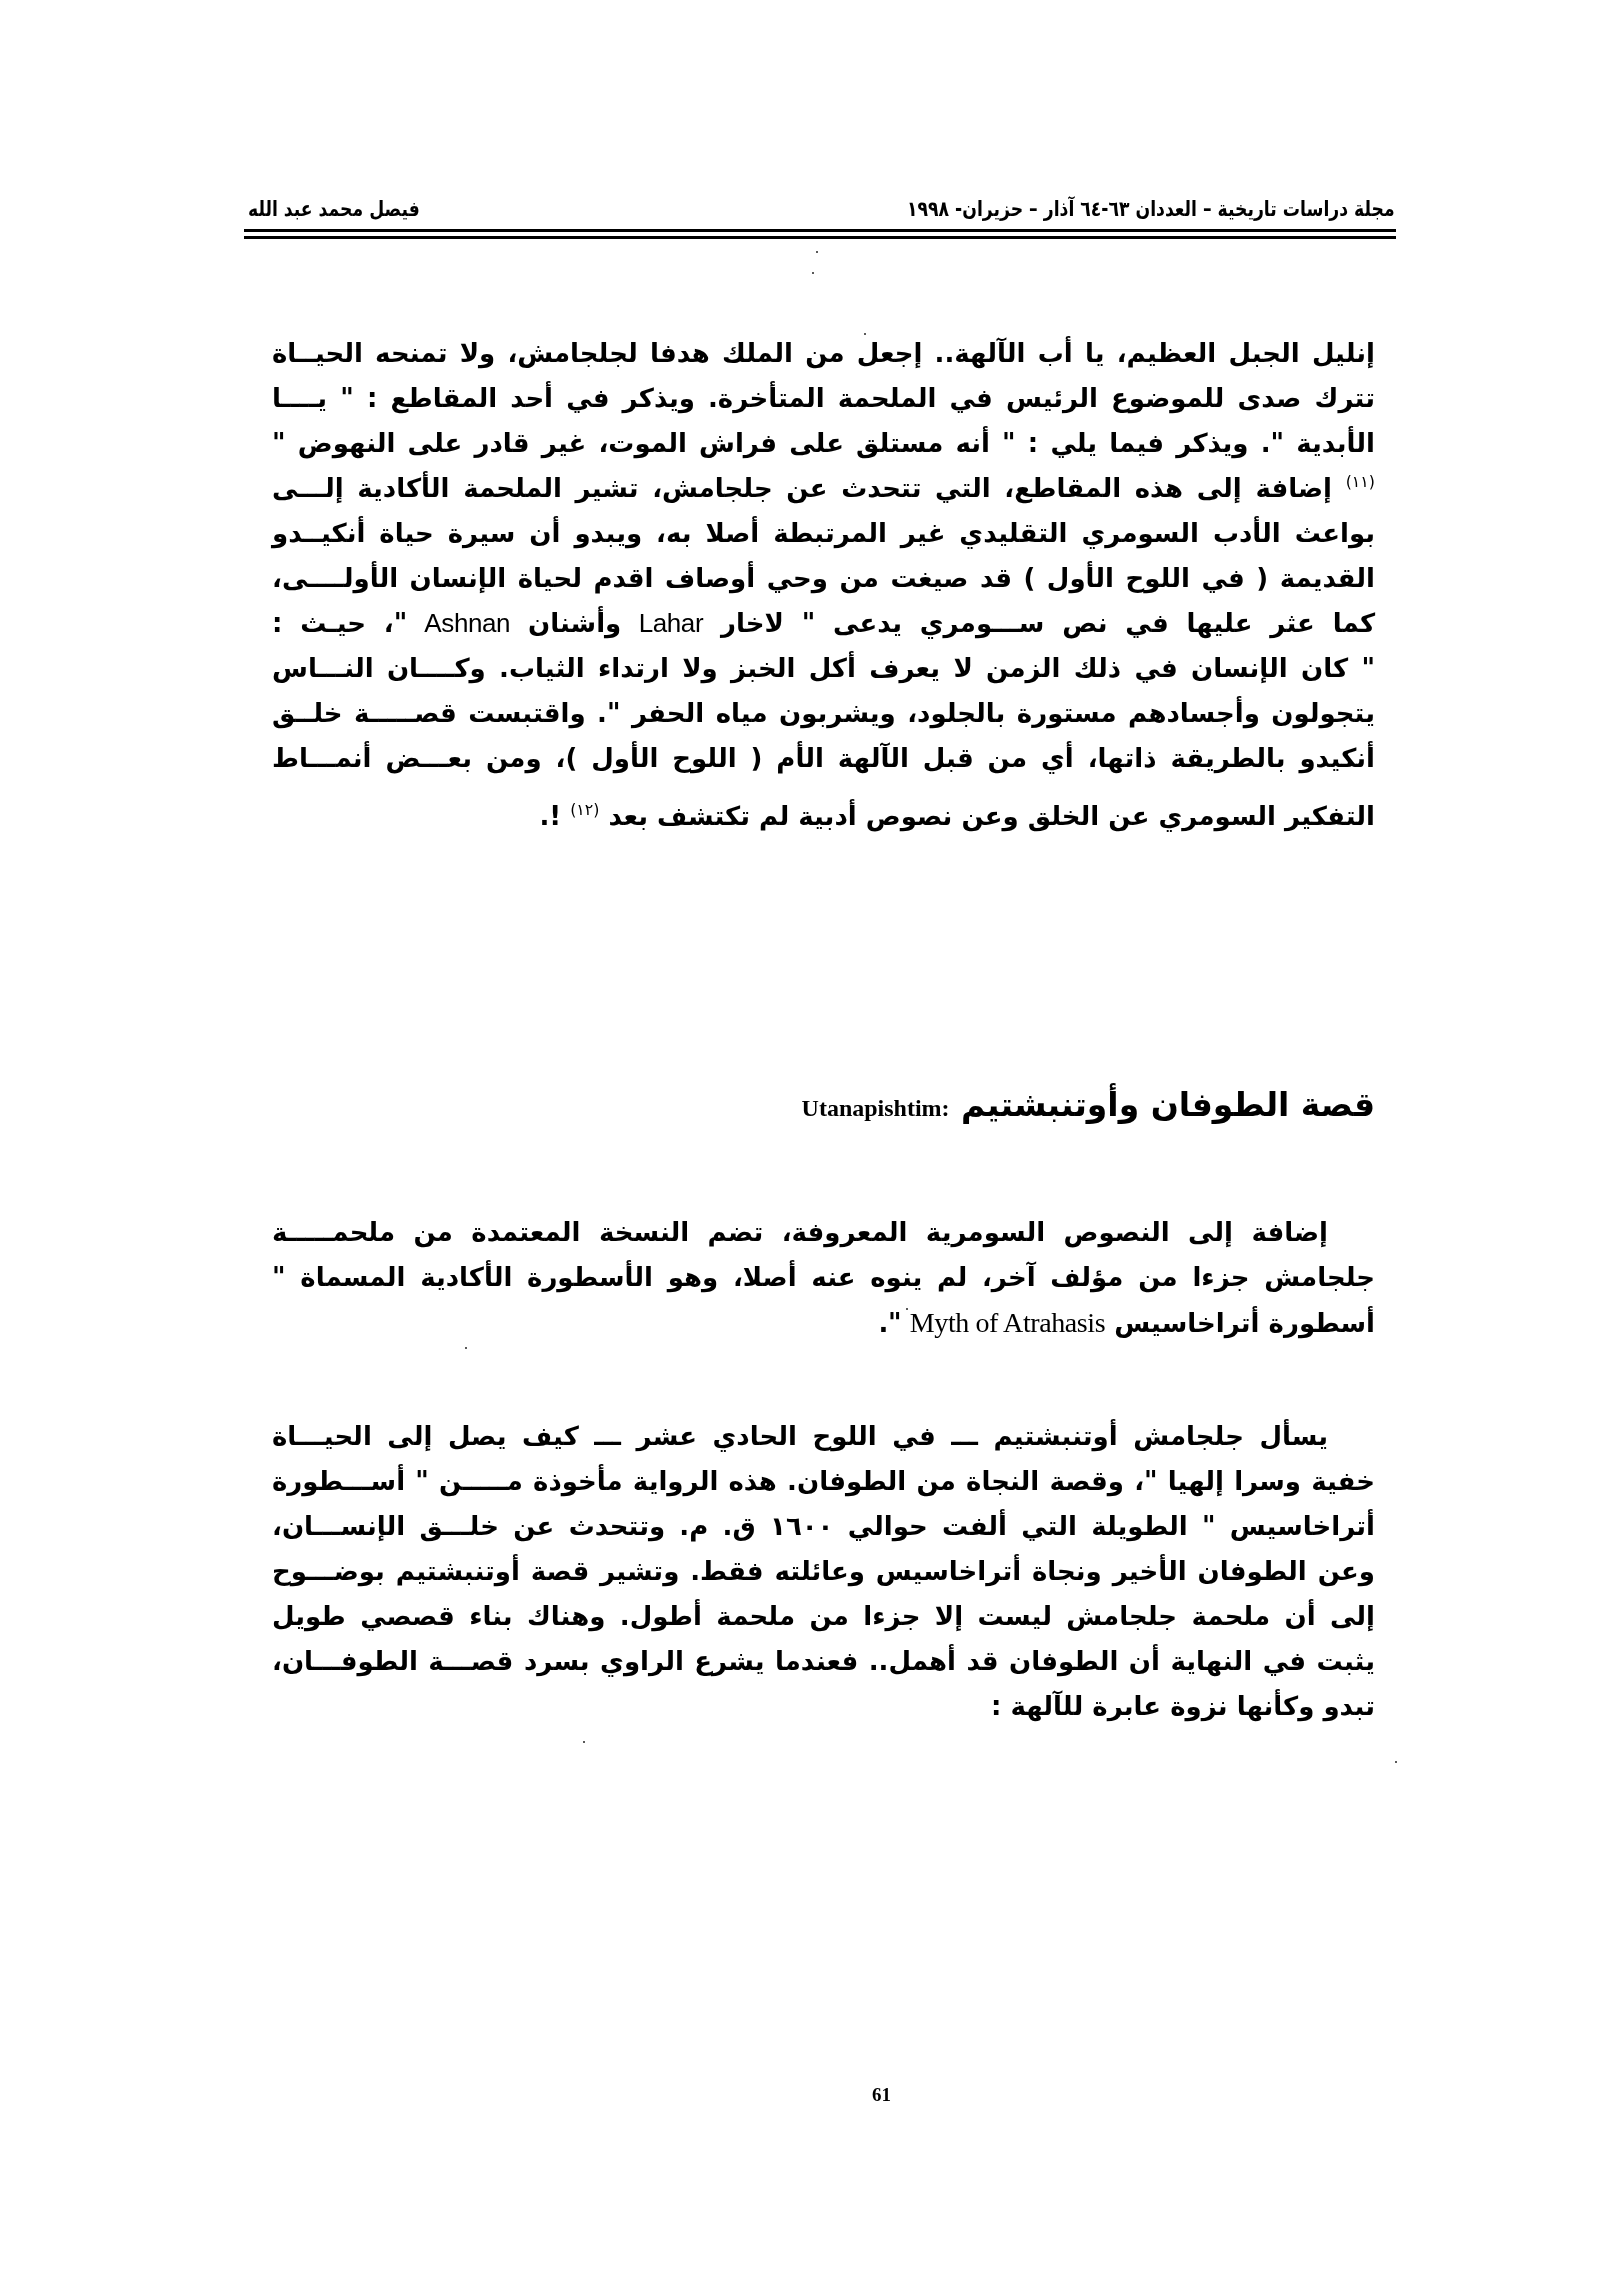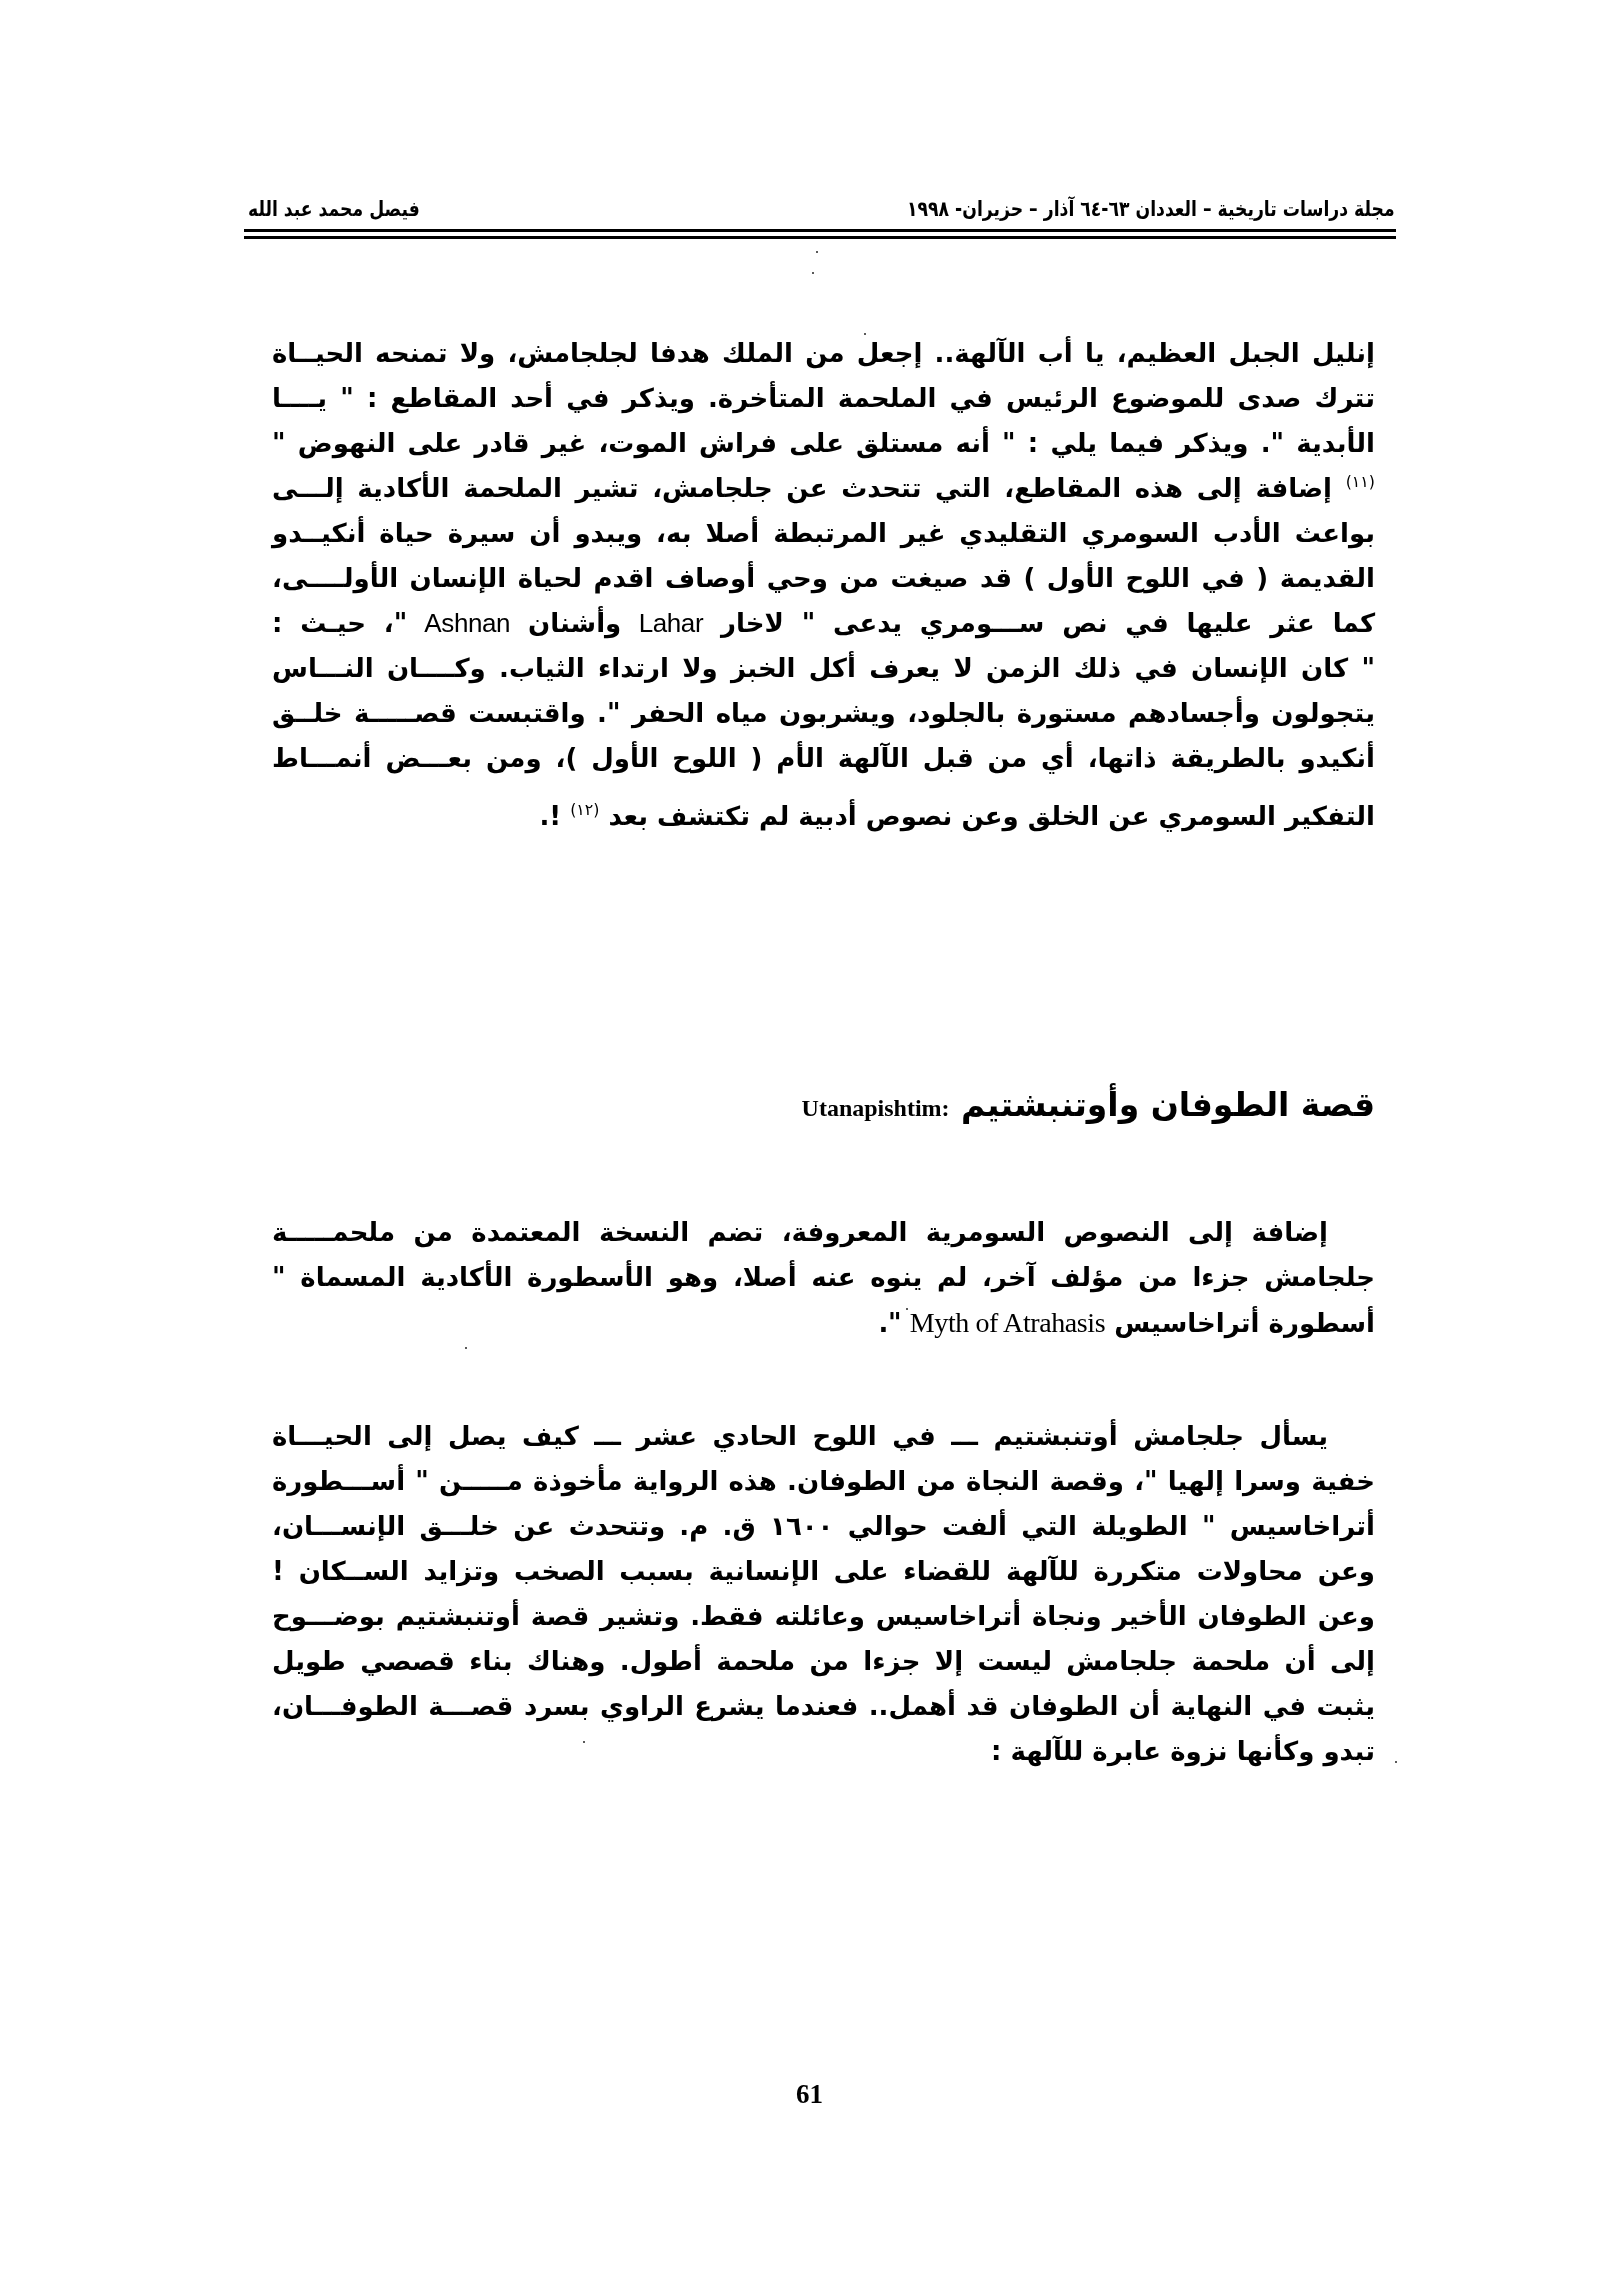--- a/index.html
+++ b/index.html
@@ -118,26 +118,26 @@
     .section-heading .latin-head {
       font-family: "Liberation Serif", serif;
       font-weight: bold;
       font-size: 24px;
       direction: ltr;
       unicode-bidi: embed;
     }
     .page-number {
       position: absolute;
       top: 2079px;
-      left: 796px;
+      left: 844px;
       width: 47px;
-      text-align: left;
+      text-align: right;
       font-family: "Liberation Serif", serif;
       font-weight: bold;
-      font-size: 27px;
+      font-size: 19px;
       line-height: 31.5px;
     }
     .speck {
       position: absolute;
       width: 2.4px;
       height: 2.4px;
       background: #222;
       border-radius: 50%;
     }
   </style>
@@ -174,21 +174,20 @@
   <div class="body-text block-2">
     <span class="line justify" style="padding-right: 47px; box-sizing: border-box; display: block;">إضافة إلى النصوص السومرية المعروفة، تضم النسخة المعتمدة من ملحمـــــة</span>
     <span class="line justify" style="display: block;">جلجامش جزءا من مؤلف آخر، لم ينوه عنه أصلا، وهو الأسطورة الأكادية المسماة "</span>
     <span class="line" style="display: block;"><span>أسطورة أتراخاسيس</span> <span class="latin-serif">Myth of Atrahasis</span> <span>".</span></span>
   </div>
 
   <div class="body-text block-3">
     <span class="line justify" style="padding-right: 47px; box-sizing: border-box; display: block;">يسأل جلجامش أوتنبشتيم ـــ في اللوح الحادي عشر ـــ كيف يصل إلى الحيـــاة</span>
     <span class="line justify" style="display: block;">خفية وسرا إلهيا "، وقصة النجاة من الطوفان. هذه الرواية مأخوذة مـــــن " أســـطورة</span>
     <span class="line justify" style="display: block;">أتراخاسيس " الطويلة التي ألفت حوالي ١٦٠٠ ق. م. وتتحدث عن خلـــق الإنســـان،</span>
-    <span class="line justify" style="display: block;">وعن محاولات متكررة للآلهة للقضاء على الإنسانية بسبب الصخب وتزايد الســكان !</span>
     <span class="line justify" style="display: block;">وعن الطوفان الأخير ونجاة أتراخاسيس وعائلته فقط. وتشير قصة أوتنبشتيم بوضـــوح</span>
     <span class="line justify" style="display: block;">إلى أن ملحمة جلجامش ليست إلا جزءا من ملحمة أطول. وهناك بناء قصصي طويل</span>
     <span class="line justify" style="display: block;">يثبت في النهاية أن الطوفان قد أهمل.. فعندما يشرع الراوي بسرد قصـــة الطوفـــان،</span>
     <span class="line" style="display: block;">تبدو وكأنها نزوة عابرة للآلهة :</span>
   </div>
 
   <div class="page-number">61</div>
 
   <div class="speck" style="left:816px;top:251px;"></div>
   <div class="speck" style="left:812px;top:272px;"></div>

